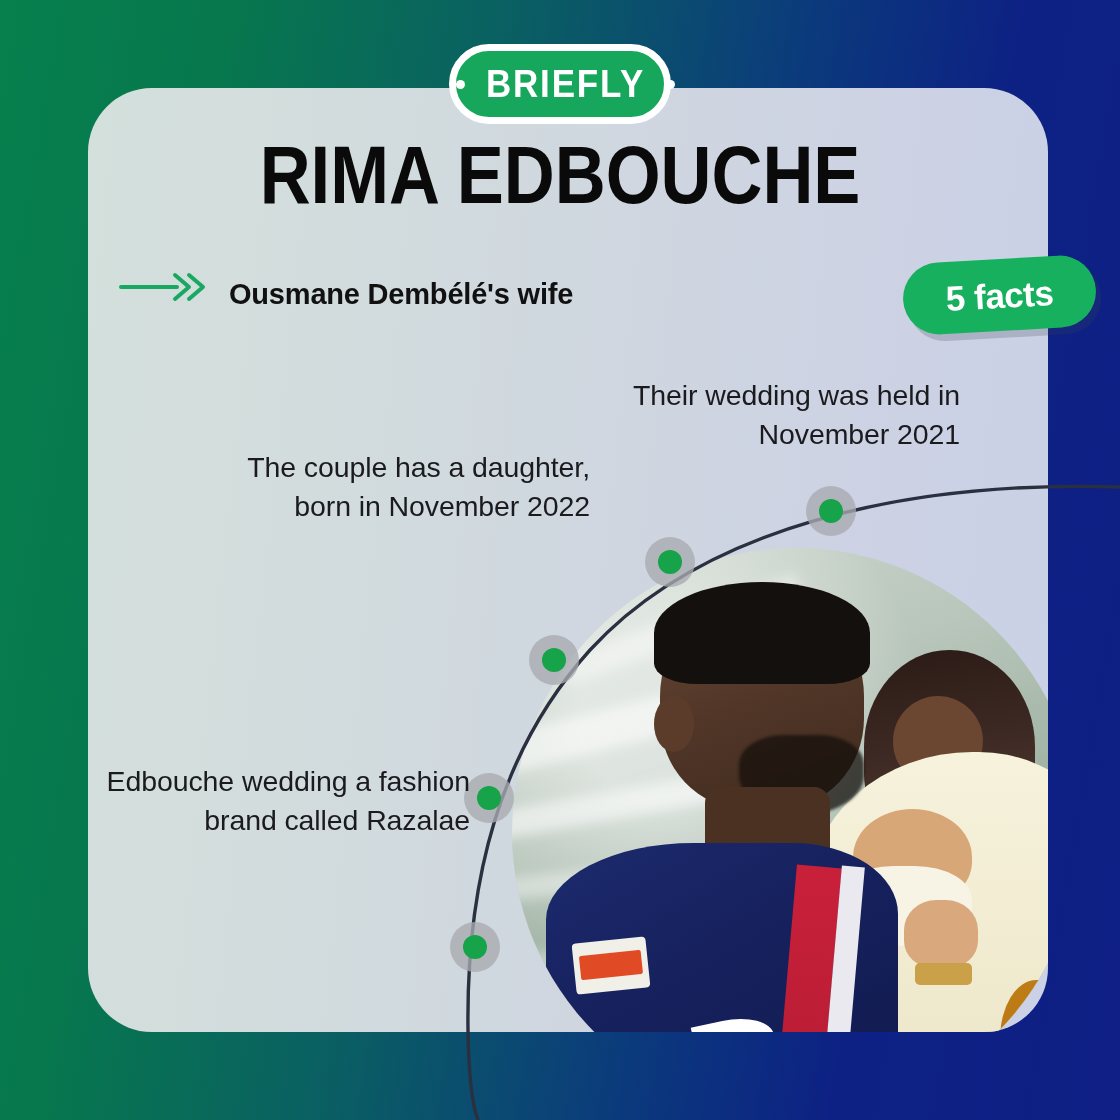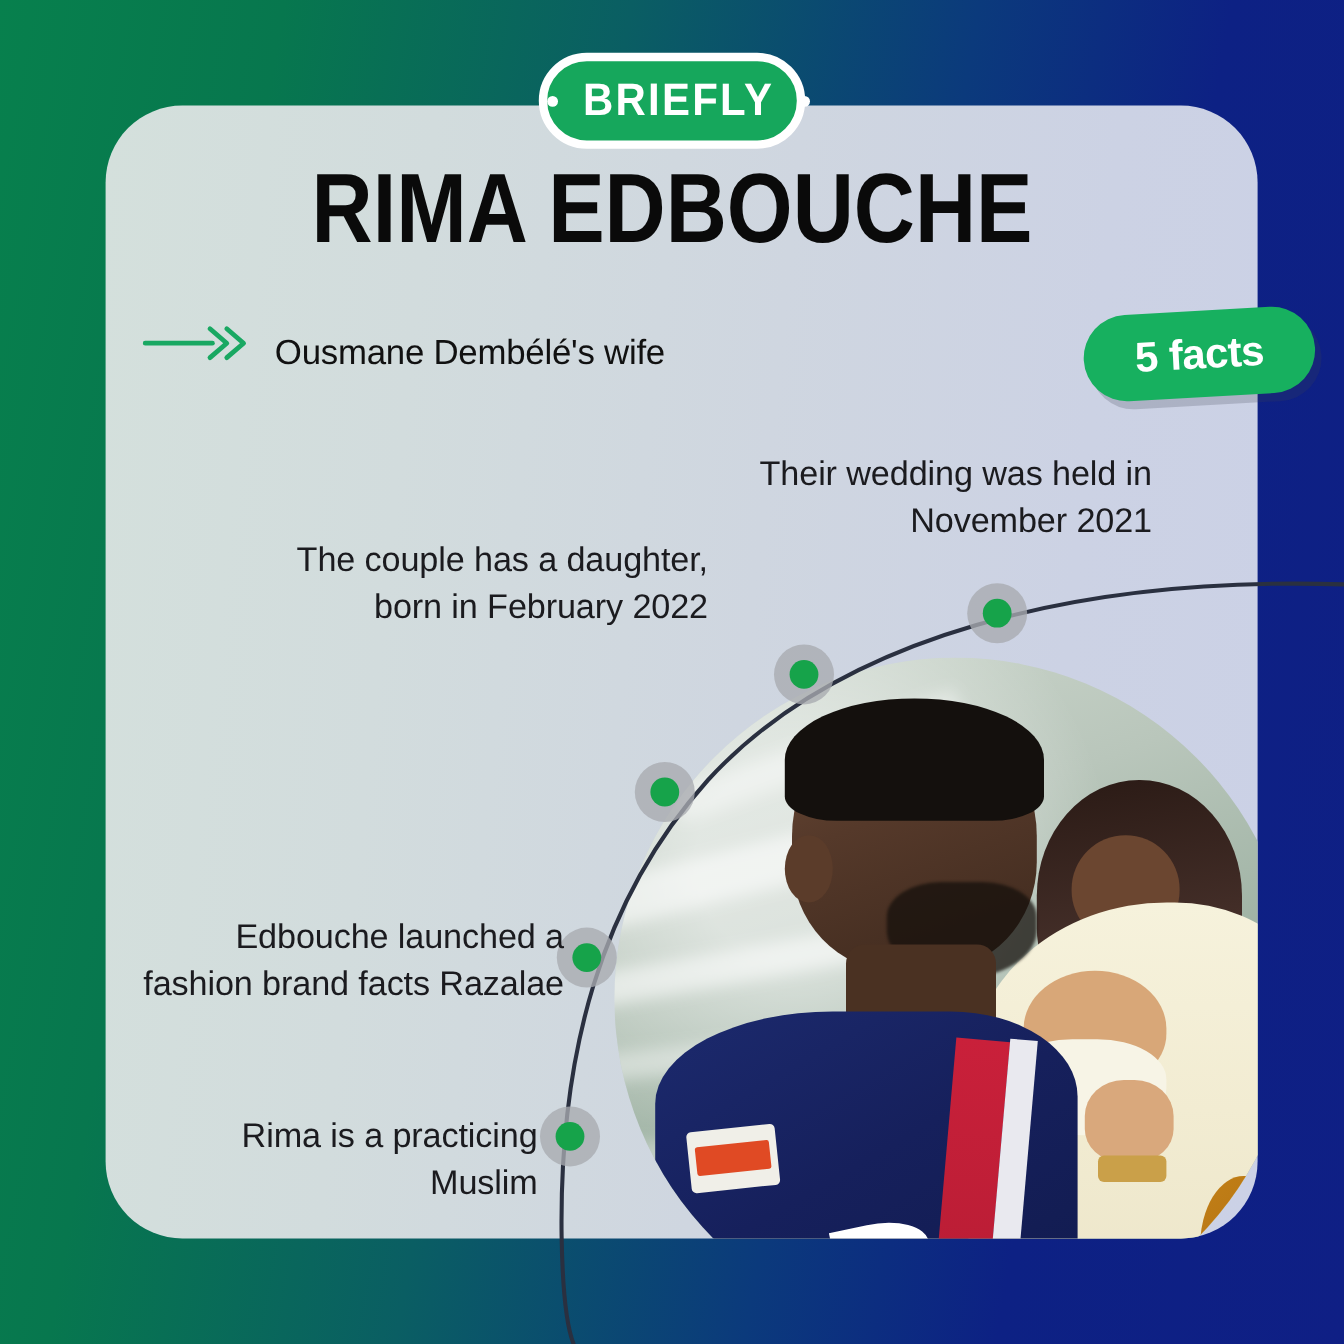--- a/index.html
+++ b/index.html
@@ -73,21 +73,21 @@
   
   .subrow{
     position:absolute;
     left:119px; top:266px;
     display:flex; align-items:center; gap:18px;
     z-index:30;
   }
   .subtitle{
     color:#111111;
     font-size:29px;
-    font-weight:400;
+    font-weight:700;
     letter-spacing:-0.2px;
     white-space:nowrap;
     margin-top:12px;
   }
 
   
   .facts{
     position:absolute;
     right:24px; top:259px;
     width:193px; height:72px;
@@ -378,17 +378,16 @@
     </div>
   </div>
 
   <div class="briefly">
     <span class="dot"></span>
     <span class="bt">BRIEFLY</span>
     <span class="dot"></span>
   </div>
 
   <div class="fact f0">Their wedding was held in November 2021</div>
-  <div class="fact f1">The couple has a daughter, born in February 2022</div>
-  <div class="fact f3">Edbouche launched a fashion brand facts Razalae</div>
-  <div class="fact f4">Rima is a practicing Muslim</div>
+  <div class="fact f1">The couple has a daughter, born in November 2022</div>
+  <div class="fact f3">Edbouche wedding a fashion brand called Razalae</div>
 
 </div>
 
 </body></html>

